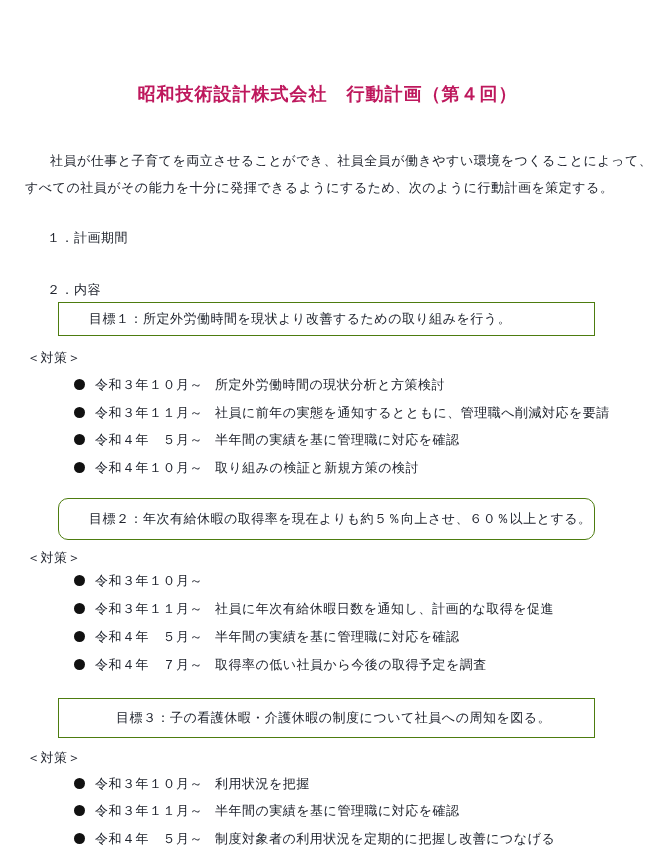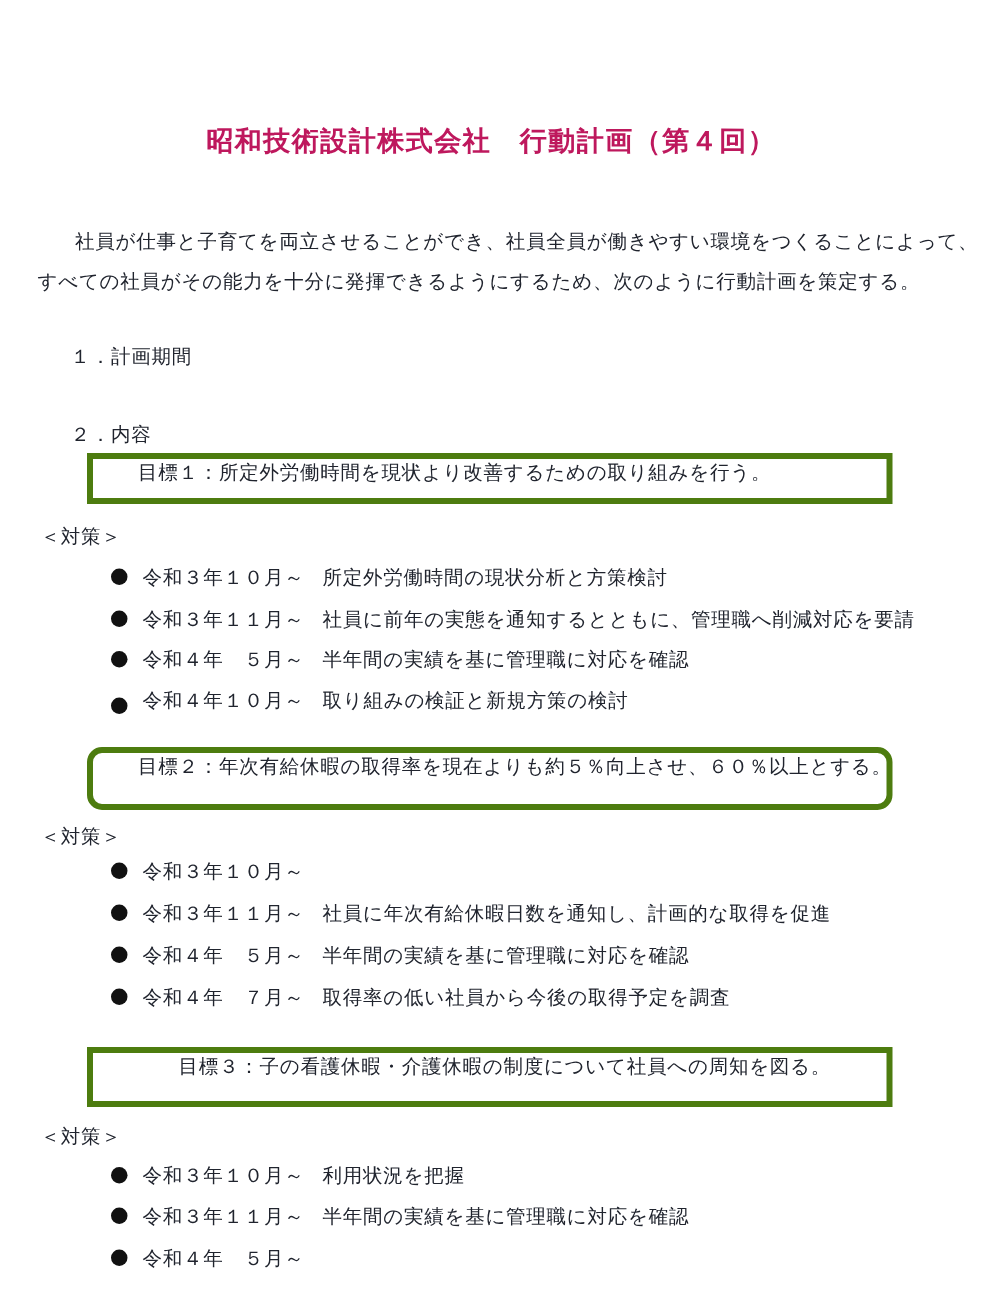--- a/index.html
+++ b/index.html
@@ -28,23 +28,24 @@
   }
   .body-text {
     font-size: 13px;
     letter-spacing: 0.5px;
     line-height: 17px;
   }
   .goal-box {
     position: absolute;
     left: 58px;
     width: 537px;
-    border: 4px solid #4d7c0f;
+    border: 1px solid #4d7c0f;
     box-sizing: border-box;
     display: flex;
+    align-items: center;
     background: #ffffff;
   }
   .goal-box .goal-text {
     padding-left: 30px;
     font-size: 13px;
     letter-spacing: 0.5px;
     white-space: nowrap;
   }
   .measure-row {
     position: absolute;
@@ -101,21 +102,21 @@
   <div class="measure-row" style="top:404px;">
     <span class="bullet"></span>
     <span class="m-date">令和３年１１月～</span>
     <span class="m-action">社員に前年の実態を通知するとともに、管理職へ削減対応を要請</span>
   </div>
   <div class="measure-row" style="top:431px;">
     <span class="bullet"></span>
     <span class="m-date">令和４年　５月～</span>
     <span class="m-action">半年間の実績を基に管理職に対応を確認</span>
   </div>
-  <div class="measure-row" style="top:459px;align-items:flex-end;">
+  <div class="measure-row" style="top:459px;">
     <span class="bullet"></span>
     <span class="m-date">令和４年１０月～</span>
     <span class="m-action">取り組みの検証と新規方策の検討</span>
   </div>
 
   <div class="goal-box" style="top:498px; height:42px;border-radius:10px;">
     <span class="goal-text">目標２：年次有給休暇の取得率を現在よりも約５％向上させ、６０％以上とする。</span>
   </div>
   <div class="abs body-text" style="top:549px; left:27px;">＜対策＞</div>
 
@@ -150,15 +151,16 @@
     <span class="m-action">利用状況を把握</span>
   </div>
   <div class="measure-row" style="top:802px;">
     <span class="bullet"></span>
     <span class="m-date">令和３年１１月～</span>
     <span class="m-action">半年間の実績を基に管理職に対応を確認</span>
   </div>
   <div class="measure-row" style="top:830px;">
     <span class="bullet"></span>
     <span class="m-date">令和４年　５月～</span>
+    <span class="m-action">制度対象者の利用状況を定期的に把握し改善につなげる</span>
   </div>
 
 </div>
 
 </body></html>

